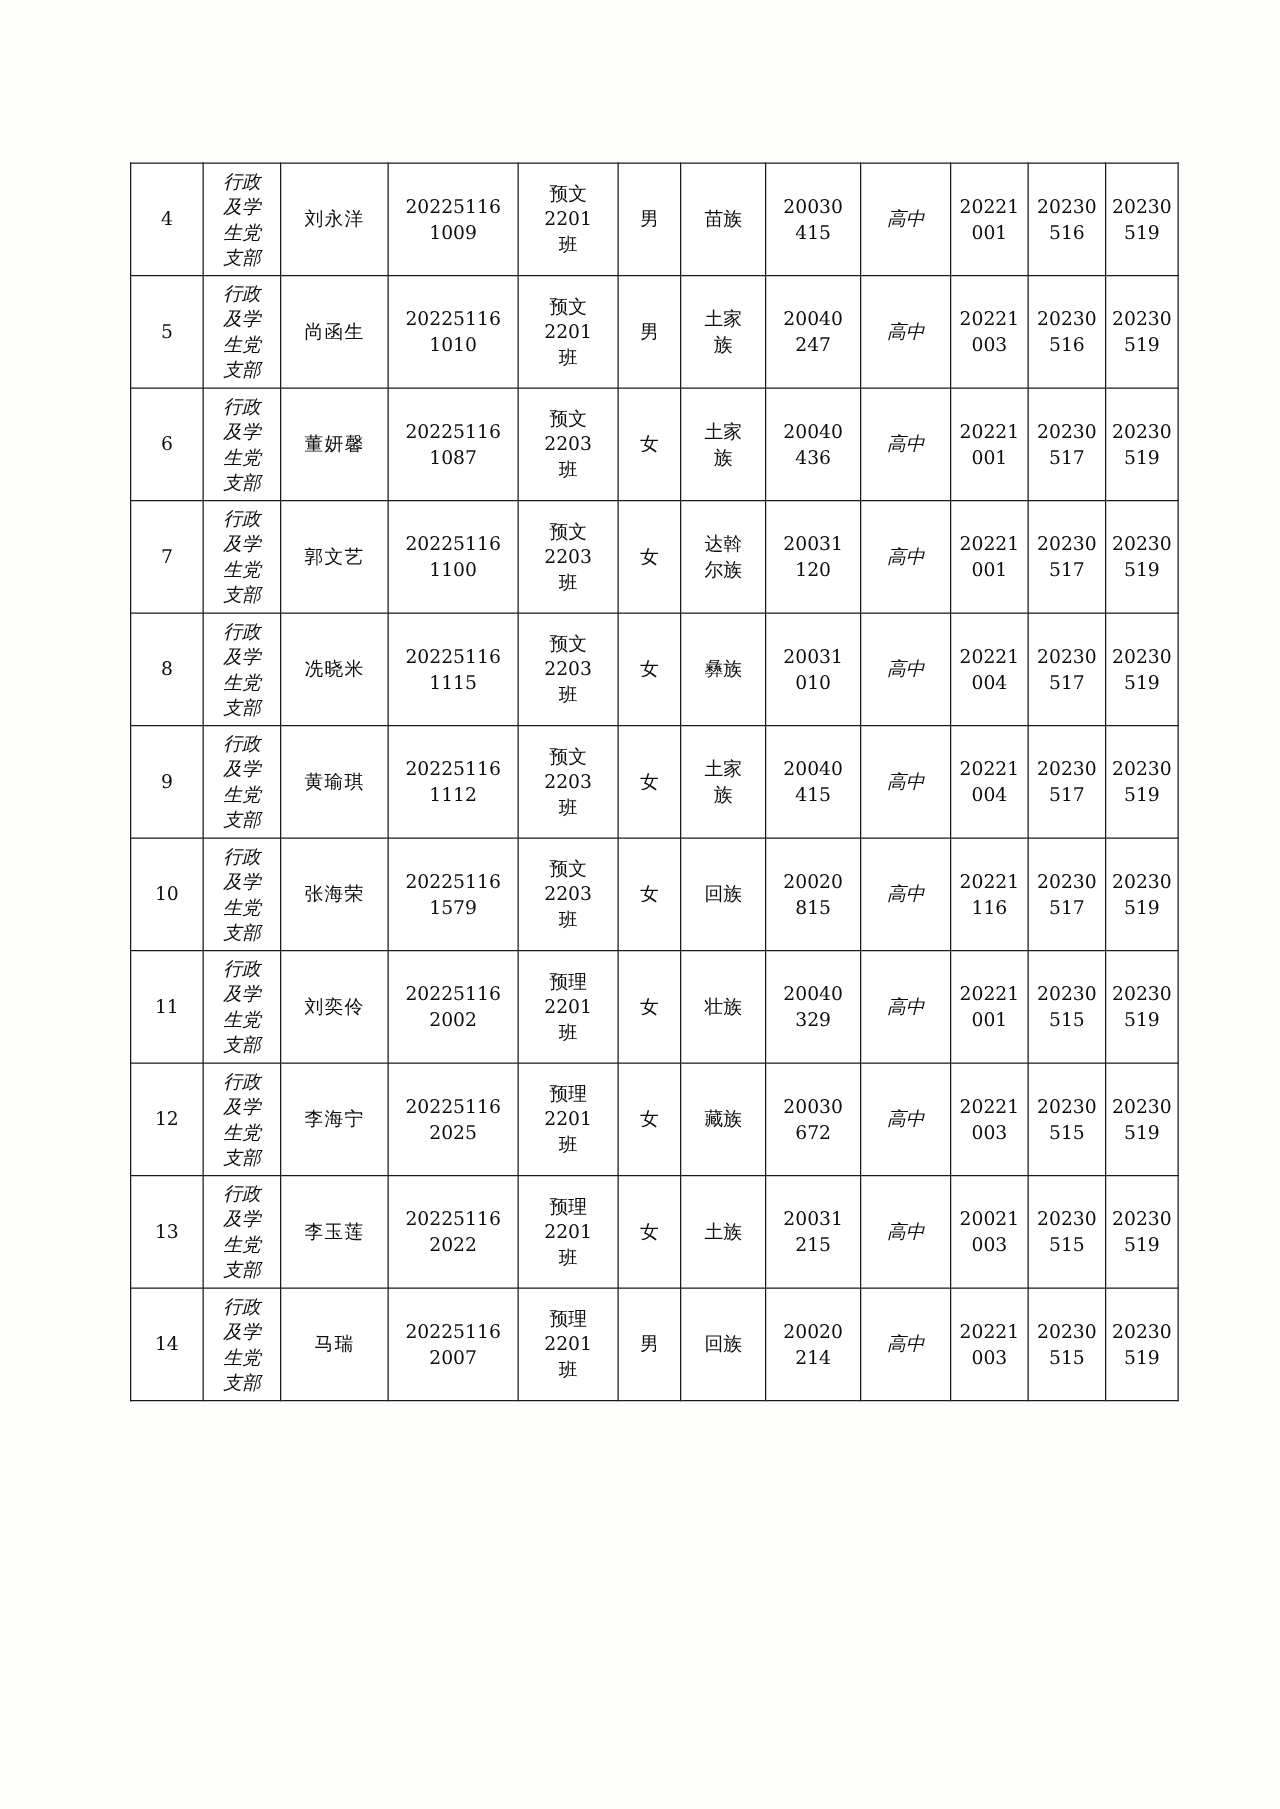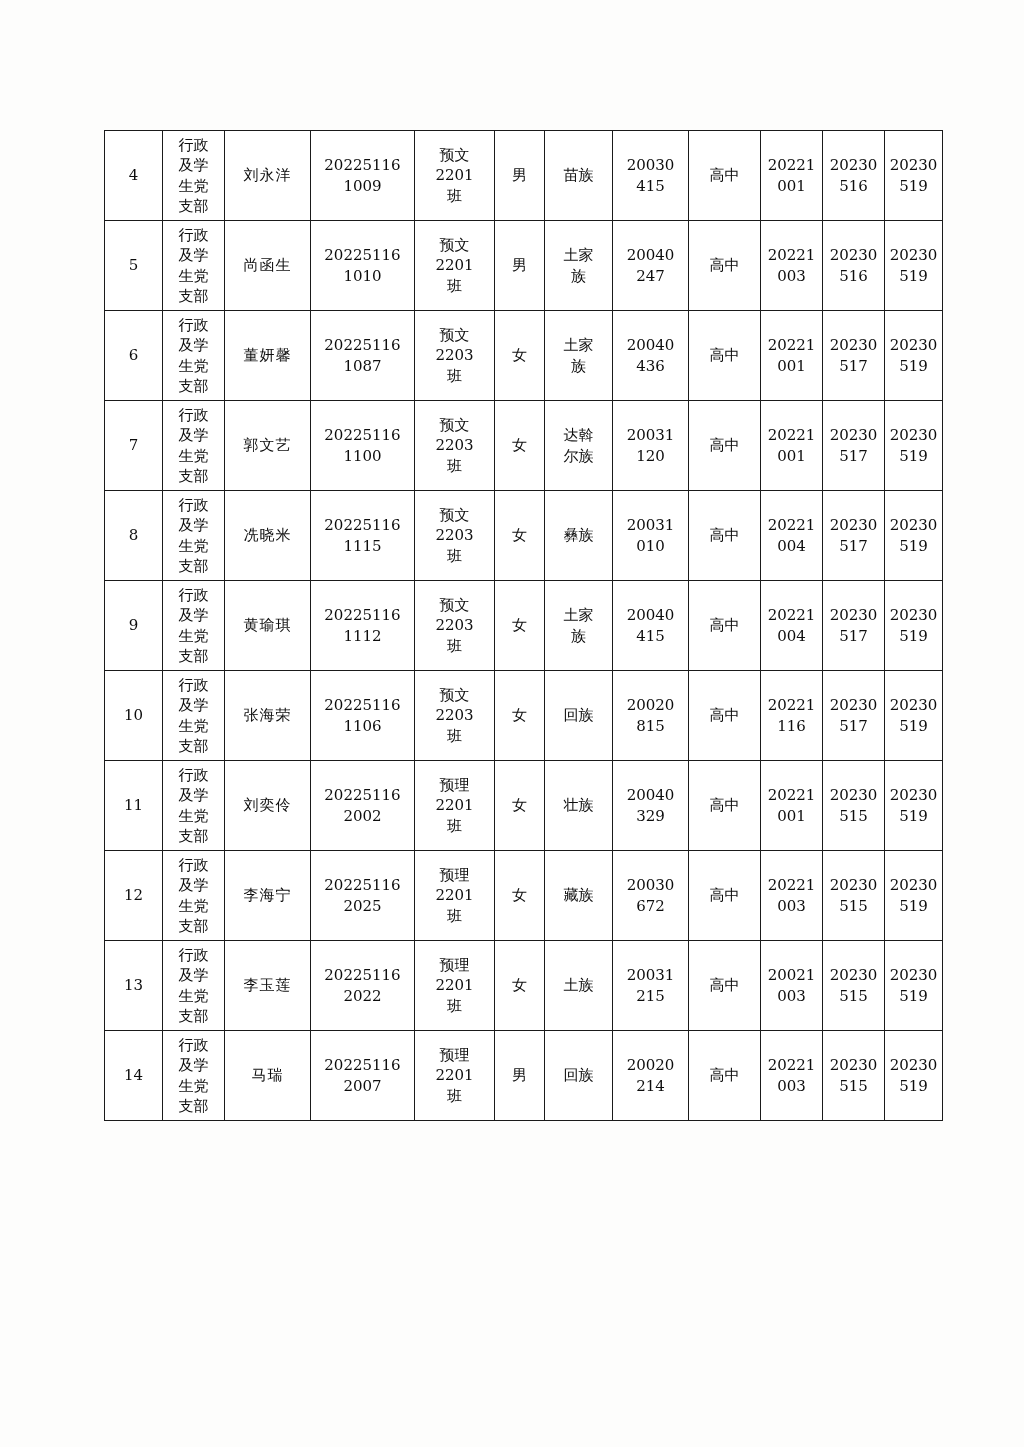--- a/index.html
+++ b/index.html
@@ -60,40 +60,42 @@
   col.c-d2      { width: 62px; }
   col.c-d3      { width: 58px; }
 
   .cell-branch {
     font-size: 15px;
     line-height: 1.18;
     letter-spacing: 0;
   }
   .cell-branch span {
     display: block;
+    font-style: italic;
   }
   .cell-class span,
   .cell-ethnic span,
   .cell-sid span,
   .cell-birth span,
   .cell-date span {
     display: block;
   }
   .cell-name {
     font-size: 16px;
     letter-spacing: 1px;
   }
   .cell-index {
     font-size: 15px;
   }
   .cell-gender {
     font-size: 16px;
   }
   .cell-edu {
     font-size: 16px;
+    font-style: italic;
   }
 </style>
 </head>
 <body>
 
 <div class="page">
   <div class="table-wrap">
     <table class="roster">
       <colgroup>
         <col class="c-index">
@@ -358,21 +360,21 @@
             <td class="cell-index">10</td>
             <td class="cell-branch">
               <span>行政</span>
               <span>及学</span>
               <span>生党</span>
               <span>支部</span>
             </td>
             <td class="cell-name">张海荣</td>
             <td class="cell-sid">
               <span>20225116</span>
-              <span>1106</span>
+              <span>1579</span>
             </td>
             <td class="cell-class">
               <span>预文</span>
               <span>2203</span>
               <span>班</span>
             </td>
             <td class="cell-gender">女</td>
             <td class="cell-ethnic">
               <span>回族</span>
             </td>

